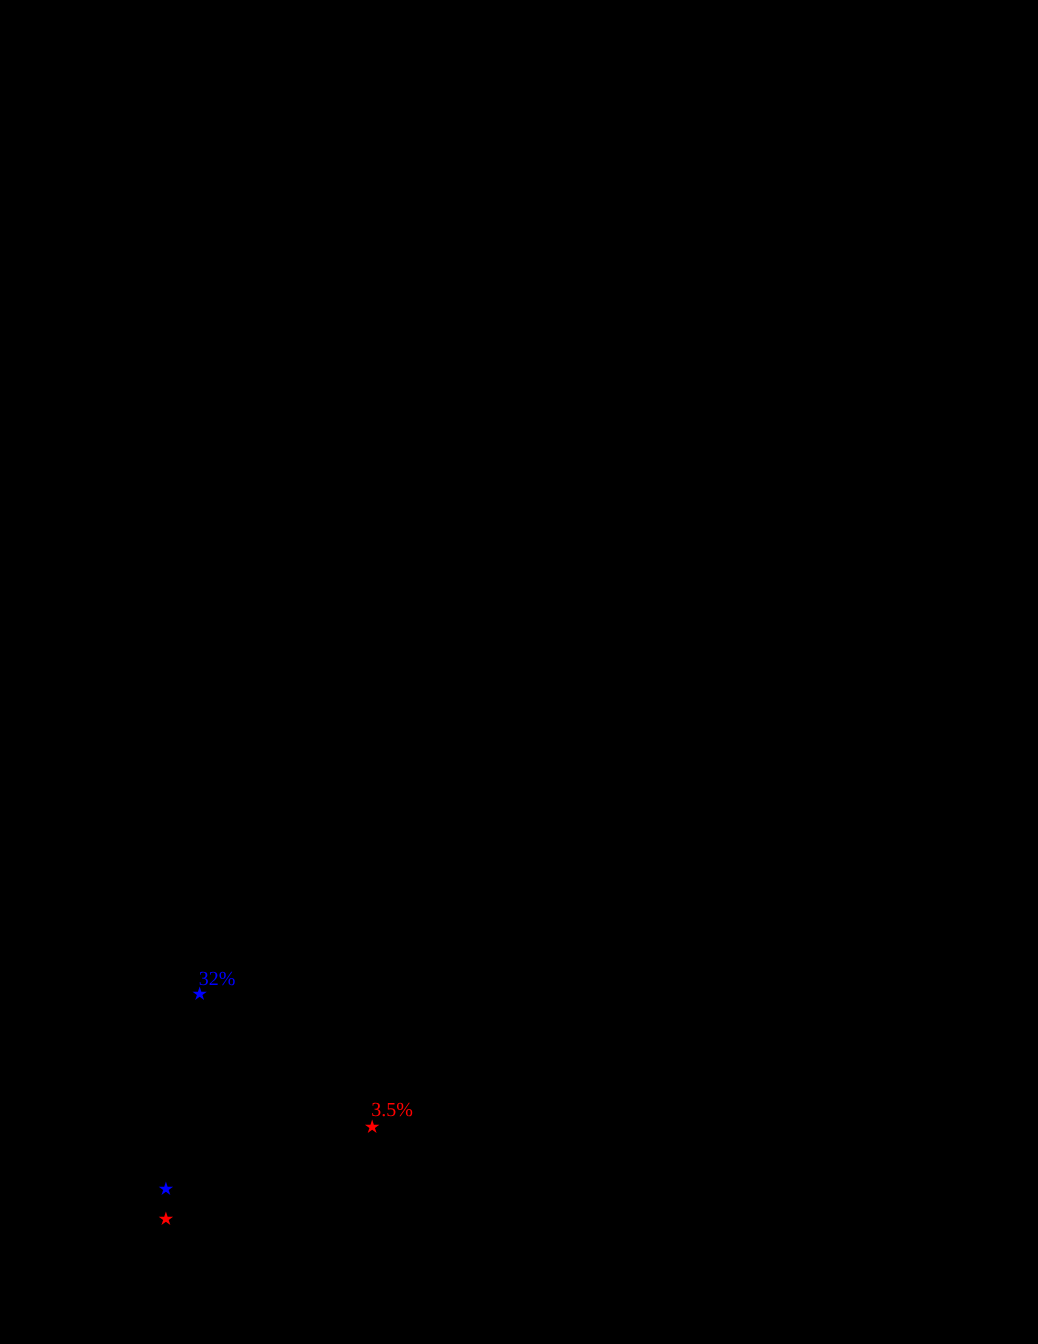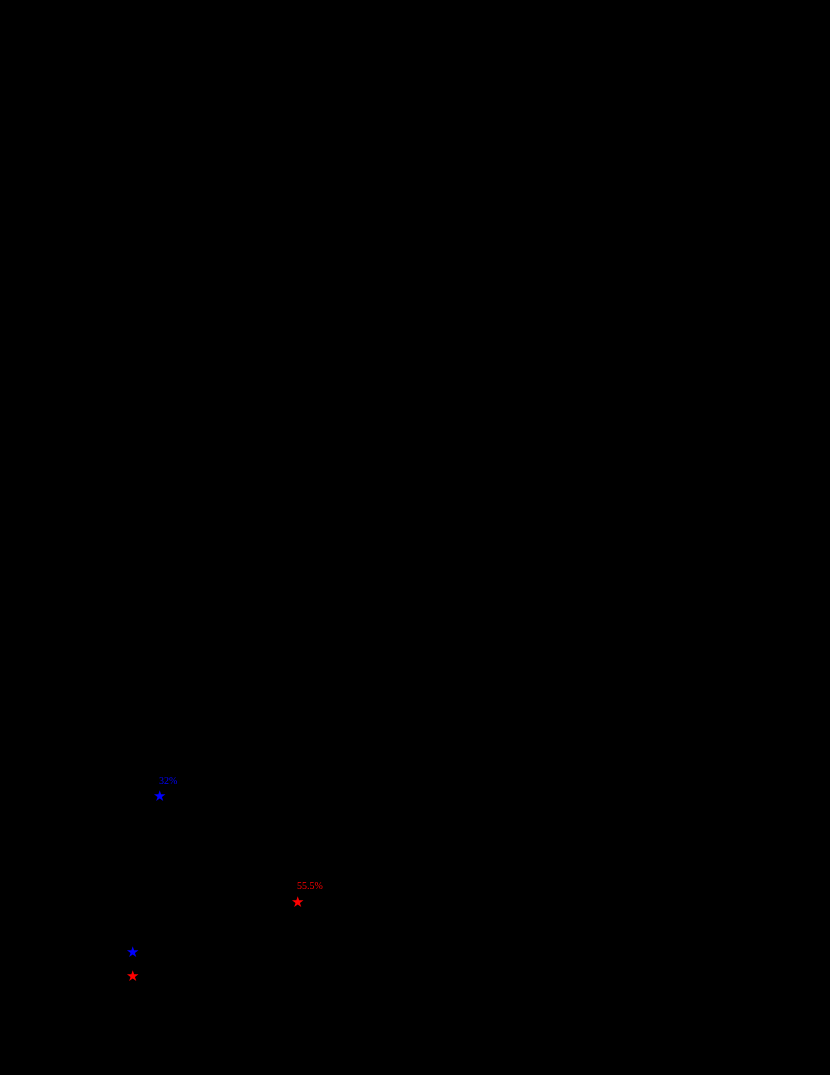--- a/index.html
+++ b/index.html
@@ -16,21 +16,21 @@
     font-family: "Liberation Serif", serif;
   }
   .marker {
     position: absolute;
     font-size: 15px;
     line-height: 1;
     user-select: none;
   }
   .label {
     position: absolute;
-    font-size: 10px;
+    font-size: 16px;
     line-height: 1;
     font-family: "Liberation Serif", serif;
     white-space: nowrap;
   }
   .blue { color: #0000ff; }
   .red  { color: #ff0000; }
 
   
   #pt-blue-annotated { left: 153px; top: 789px; }
   #lbl-blue-annotated { left: 159px; top: 776px; }
@@ -45,20 +45,20 @@
 </style>
 </head>
 <body>
 
 <div id="page">
 
   <span class="marker blue" id="pt-blue-annotated">★</span>
   <span class="label blue" id="lbl-blue-annotated">32%</span>
 
   <span class="marker red" id="pt-red-annotated">★</span>
-  <span class="label red" id="lbl-red-annotated">55.5%</span>
+  <span class="label red" id="lbl-red-annotated">3.5%</span>
 
   <div>
     <span class="marker blue" id="pt-legend-blue">★</span>
     <span class="marker red" id="pt-legend-red">★</span>
   </div>
 
 </div>
 
 </body></html>

